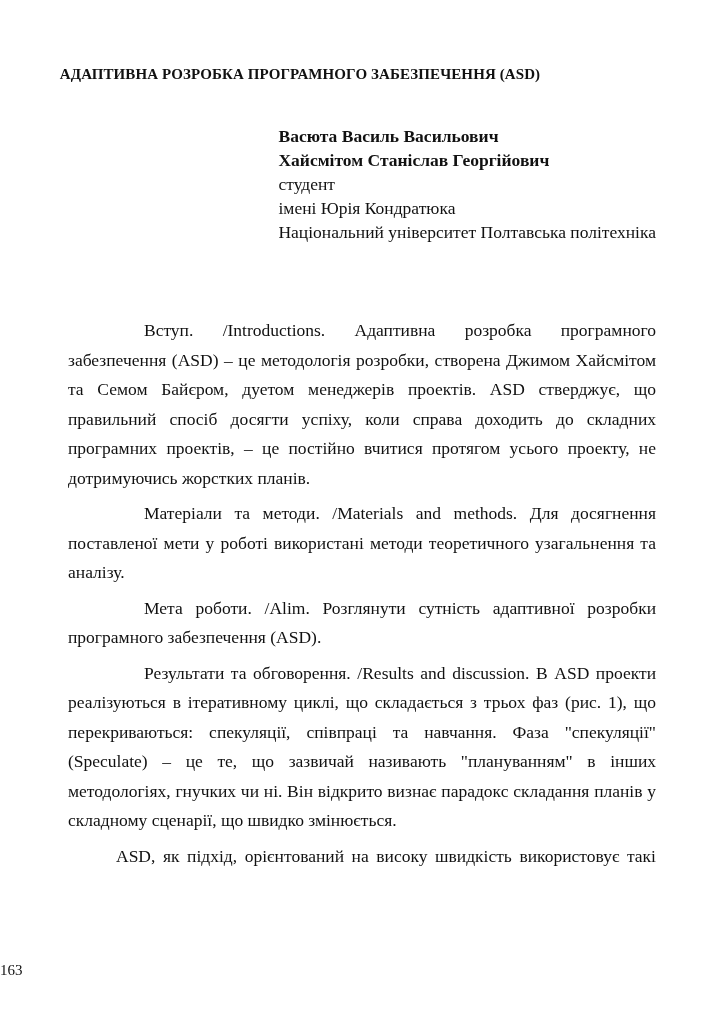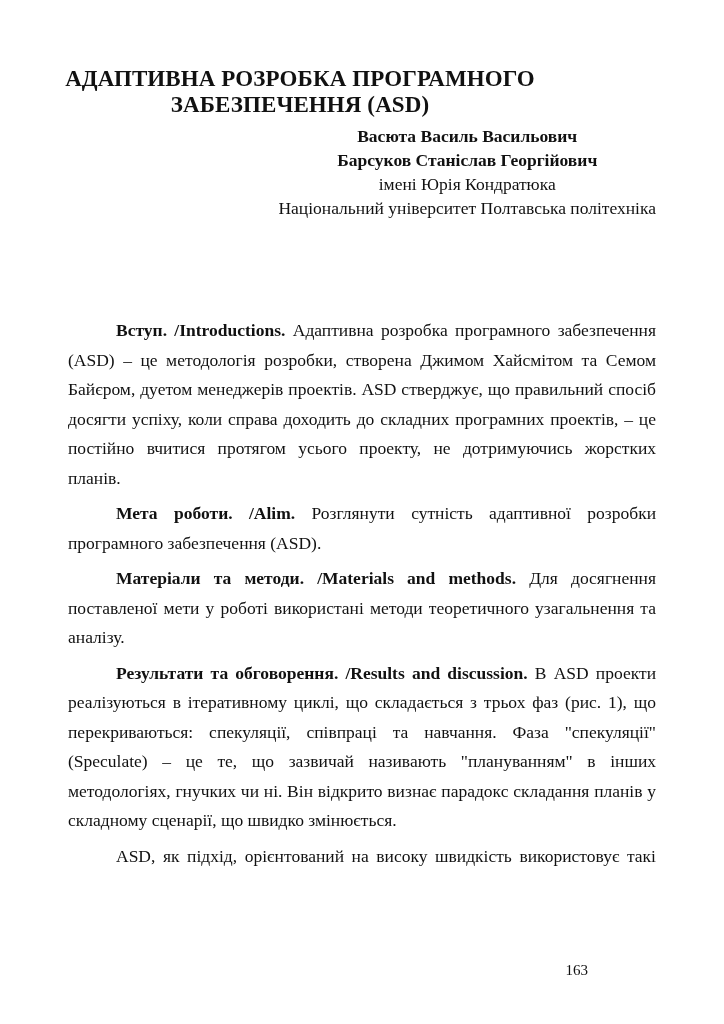--- a/index.html
+++ b/index.html
@@ -1,44 +1,45 @@
 <!DOCTYPE html>
 <html><head>
   <meta charset="utf-8">
   <style>
     html, body { margin: 0; padding: 0; background: #ffffff; }
     body { width: 724px; height: 1024px; position: relative; overflow: hidden;
       font-family: "Liberation Serif", "DejaVu Serif", serif; color: #111; }
     .page { position: absolute; left: 0; top: 0; width: 724px; height: 1024px; }
     .title { position: absolute; top: 66px; left: 0; width: 600px; text-align: center;
-      font-weight: bold; font-size: 23px; letter-spacing: 0.1px; }
-    .authors { position: absolute; top: 124px; right: 68px; text-align: center;
+      font-weight: bold; font-size: 15px; letter-spacing: 0.1px; }
+    .authors { position: absolute; top: 124px; right: 68px; text-align: left;
       font-size: 17.5px; line-height: 24px; }
     .authors .b { font-weight: bold; }
     .body { position: absolute; top: 316px; left: 68px; width: 588px;
       font-size: 17.5px; line-height: 29.5px; text-align: justify; }
     .body p { margin: 0 0 6px 0; text-indent: 48px; }
-    .body b { font-weight: bold; }
-    .pagenum { position: absolute; top: 962px; left: 0; width: 588px; text-align: right; font-size: 15px; }
+    .body b { font-weight: normal; margin-left: 28px; }
+    .pagenum { position: absolute; top: 962px; left: 0; width: 588px; text-align: left; font-size: 15px; }
   </style>
 </head>
 <body>
 
 <div class="page">
   <div class="title">АДАПТИВНА РОЗРОБКА ПРОГРАМНОГО ЗАБЕЗПЕЧЕННЯ (ASD)</div>
 
   <div class="authors">
     <div class="b">Васюта Василь Васильович</div>
-    <div class="b">Барсуков Станіслав Георгійович</div>
+    <div class="b">Хайсмітом Станіслав Георгійович</div>
+    <div>студент</div>
     <div>імені Юрія Кондратюка</div>
     <div>Національний університет Полтавська політехніка</div>
   </div>
 
   <div class="body">
     <p><b>Вступ. /Introductions.</b><span> Адаптивна розробка програмного забезпечення (ASD) – це методологія розробки, створена Джимом Хайсмітом та Семом Байєром, дуетом менеджерів проектів. ASD стверджує, що правильний спосіб досягти успіху, коли справа доходить до складних програмних проектів, – це постійно вчитися протягом усього проекту, не дотримуючись жорстких планів.</span></p>
+    <p><b>Матеріали та методи. /Materials and methods.</b><span> Для досягнення поставленої мети у роботі використані методи теоретичного узагальнення та аналізу.</span></p>
     <p><b>Мета роботи. /Alim.</b><span> Розглянути сутність адаптивної розробки програмного забезпечення (ASD).</span></p>
-    <p><b>Матеріали та методи. /Materials and methods.</b><span> Для досягнення поставленої мети у роботі використані методи теоретичного узагальнення та аналізу.</span></p>
     <p><b>Результати та обговорення. /Results and discussion.</b><span> В ASD проекти реалізуються в ітеративному циклі, що складається з трьох фаз (рис. 1), що перекриваються: спекуляції, співпраці та навчання. Фаза "спекуляції" (Speculate) – це те, що зазвичай називають "плануванням" в інших методологіях, гнучких чи ні. Він відкрито визнає парадокс складання планів у складному сценарії, що швидко змінюється.</span></p>
     <p style="text-align-last: justify;">ASD, як підхід, орієнтований на високу швидкість використовує такі</p>
   </div>
 
   <div class="pagenum">163</div>
 </div>
 
 </body></html>

